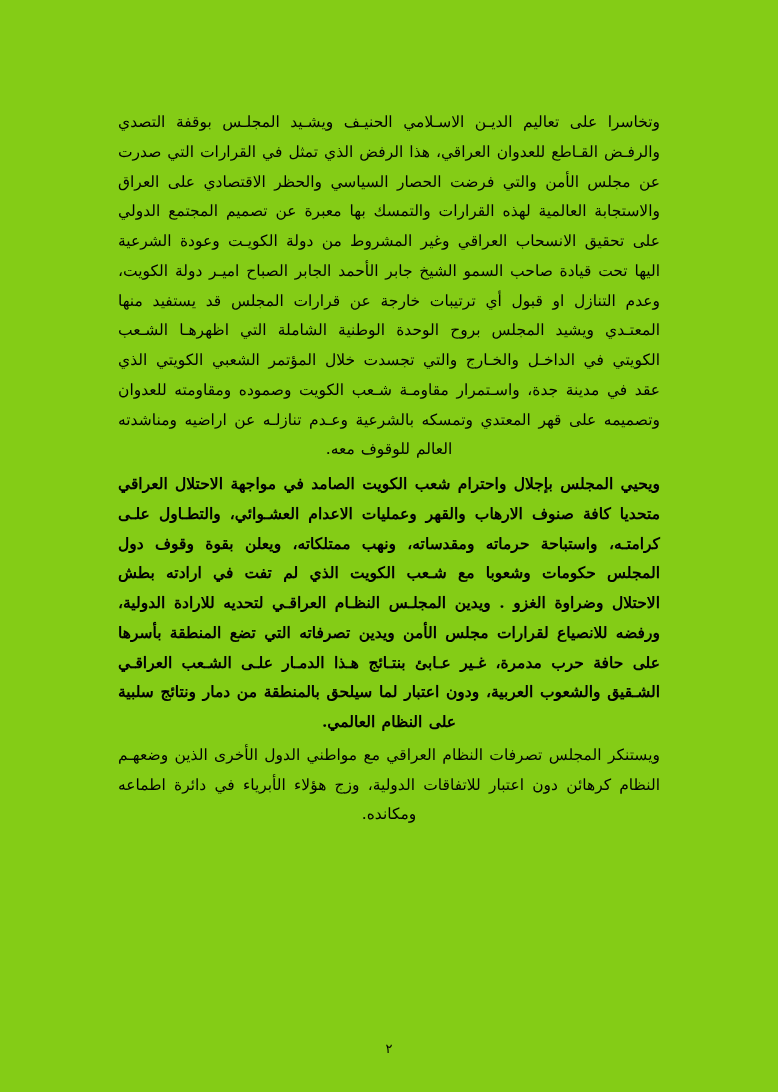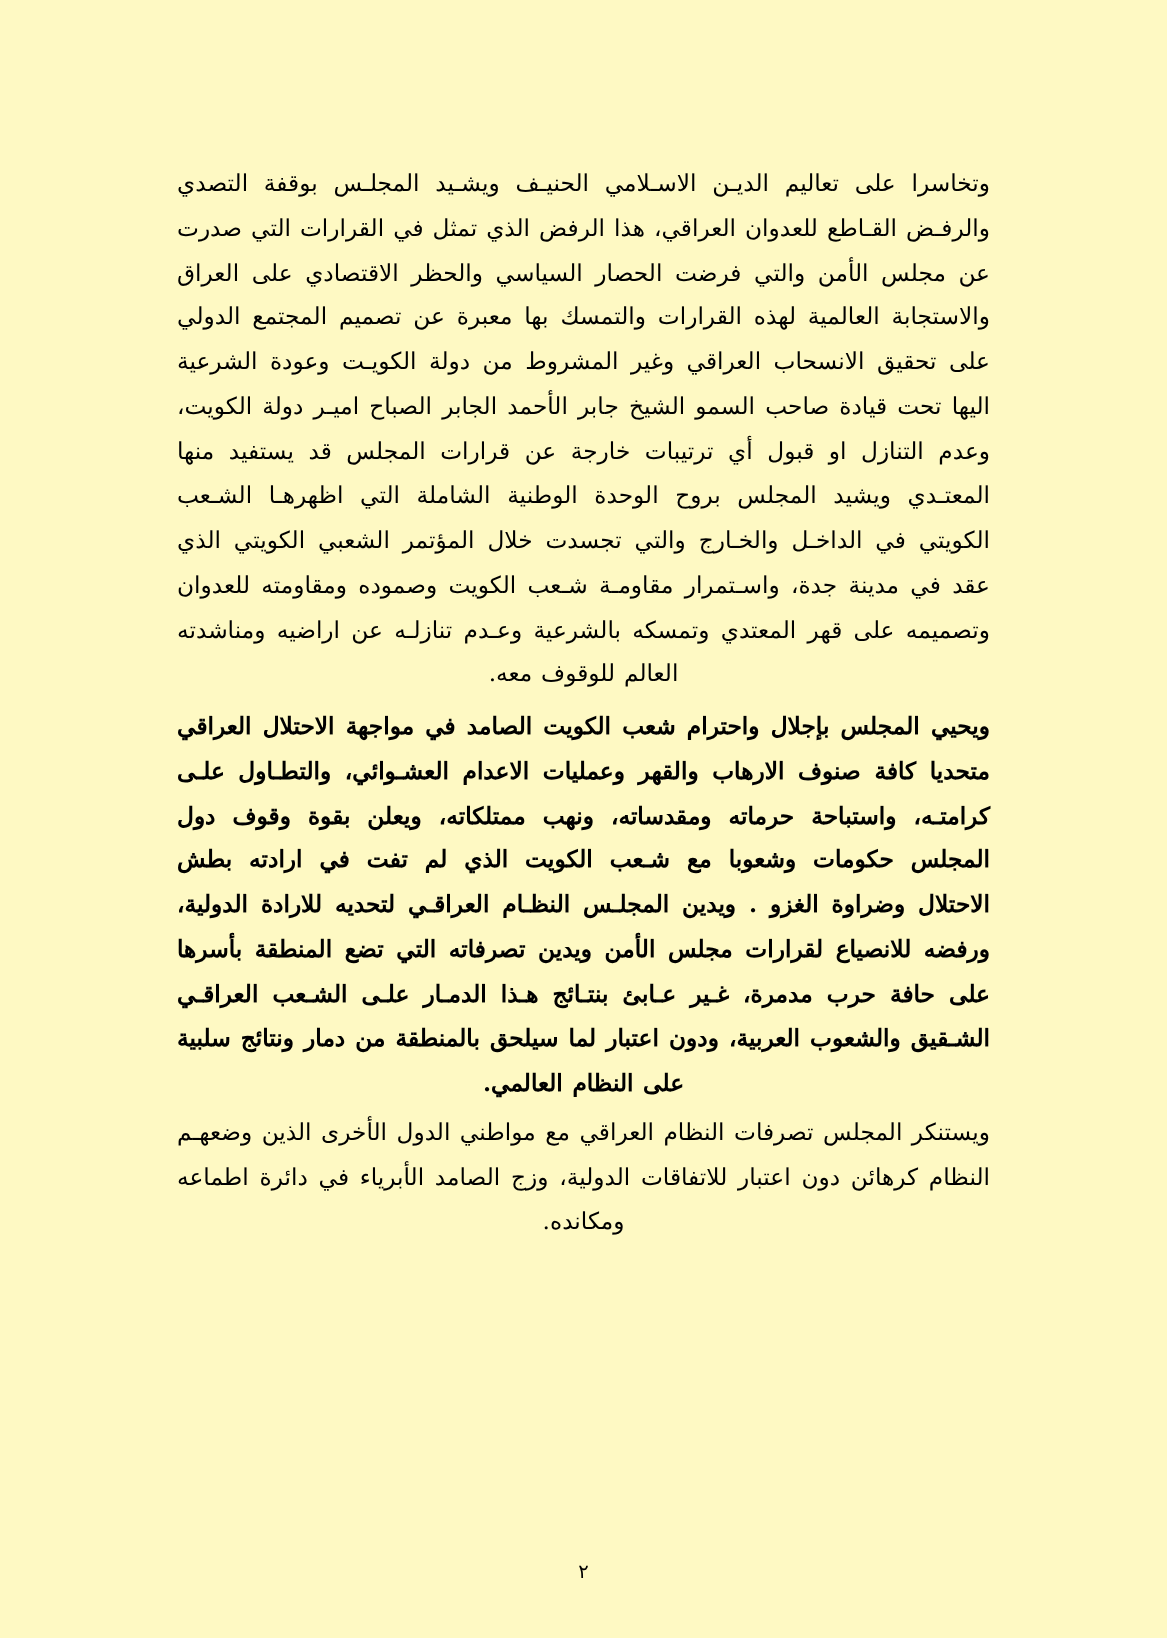--- a/index.html
+++ b/index.html
@@ -14,21 +14,21 @@
     font-family: "DejaVu Serif", "Liberation Serif", serif;
     color: #000000;
     overflow: hidden;
   }
   .page {
     position: absolute;
     top: 0;
     left: 0;
     width: 778px;
     height: 1092px;
-    background: #fef9c3;
+    background: #84cc16;
     box-sizing: border-box;
   }
   .content {
     position: absolute;
     top: 108px;
     right: 118px;
     left: 118px;
     direction: rtl;
     text-align: justify;
     text-align-last: center;
@@ -60,18 +60,18 @@
   }
 </style>
 </head>
 <body>
 
 <div class="page">
 
   <div class="content">
     <p class="para para-1">وتخاسرا على تعاليم الديـن الاسـلامي الحنيـف ويشـيد المجلـس بوقفة التصدي والرفـض القـاطع للعدوان العراقي، هذا الرفض الذي تمثل في القرارات التي صدرت عن مجلس الأمن والتي فرضت الحصار السياسي والحظر الاقتصادي على العراق والاستجابة العالمية لهذه القرارات والتمسك بها معبرة عن تصميم المجتمع الدولي على تحقيق الانسحاب العراقي وغير المشروط من دولة الكويـت وعودة الشرعية اليها تحت قيادة صاحب السمو الشيخ جابر الأحمد الجابر الصباح اميـر دولة الكويت، وعدم التنازل او قبول أي ترتيبات خارجة عن قرارات المجلس قد يستفيد منها المعتـدي ويشيد المجلس بروح الوحدة الوطنية الشاملة التي اظهرهـا الشـعب الكويتي في الداخـل والخـارج والتي تجسدت خلال المؤتمر الشعبي الكويتي الذي عقد في مدينة جدة، واسـتمرار مقاومـة شـعب الكويت وصموده ومقاومته للعدوان وتصميمه على قهر المعتدي وتمسكه بالشرعية وعـدم تنازلـه عن اراضيه ومناشدته العالم للوقوف معه.</p>
     <p class="para para-2">ويحيي المجلس بإجلال واحترام شعب الكويت الصامد في مواجهة الاحتلال العراقي متحديا كافة صنوف الارهاب والقهر وعمليات الاعدام العشـوائي، والتطـاول علـى كرامتـه، واستباحة حرماته ومقدساته، ونهب ممتلكاته، ويعلن بقوة وقوف دول المجلس حكومات وشعوبا مع شـعب الكويت الذي لم تفت في ارادته بطش الاحتلال وضراوة الغزو . ويدين المجلـس النظـام العراقـي لتحديه للارادة الدولية، ورفضه للانصياع لقرارات مجلس الأمن ويدين تصرفاته التي تضع المنطقة بأسرها على حافة حرب مدمرة، غـير عـابئ بنتـائج هـذا الدمـار علـى الشـعب العراقـي الشـقيق والشعوب العربية، ودون اعتبار لما سيلحق بالمنطقة من دمار ونتائج سلبية على النظام العالمي.</p>
-    <p class="para para-3">ويستنكر المجلس تصرفات النظام العراقي مع مواطني الدول الأخرى الذين وضعهـم النظام كرهائن دون اعتبار للاتفاقات الدولية، وزج الصامد الأبرياء في دائرة اطماعه ومكانده.</p>
+    <p class="para para-3">ويستنكر المجلس تصرفات النظام العراقي مع مواطني الدول الأخرى الذين وضعهـم النظام كرهائن دون اعتبار للاتفاقات الدولية، وزج هؤلاء الأبرياء في دائرة اطماعه ومكانده.</p>
   </div>
 
   <div class="footer">٢</div>
 
 </div>
 
 </body></html>

